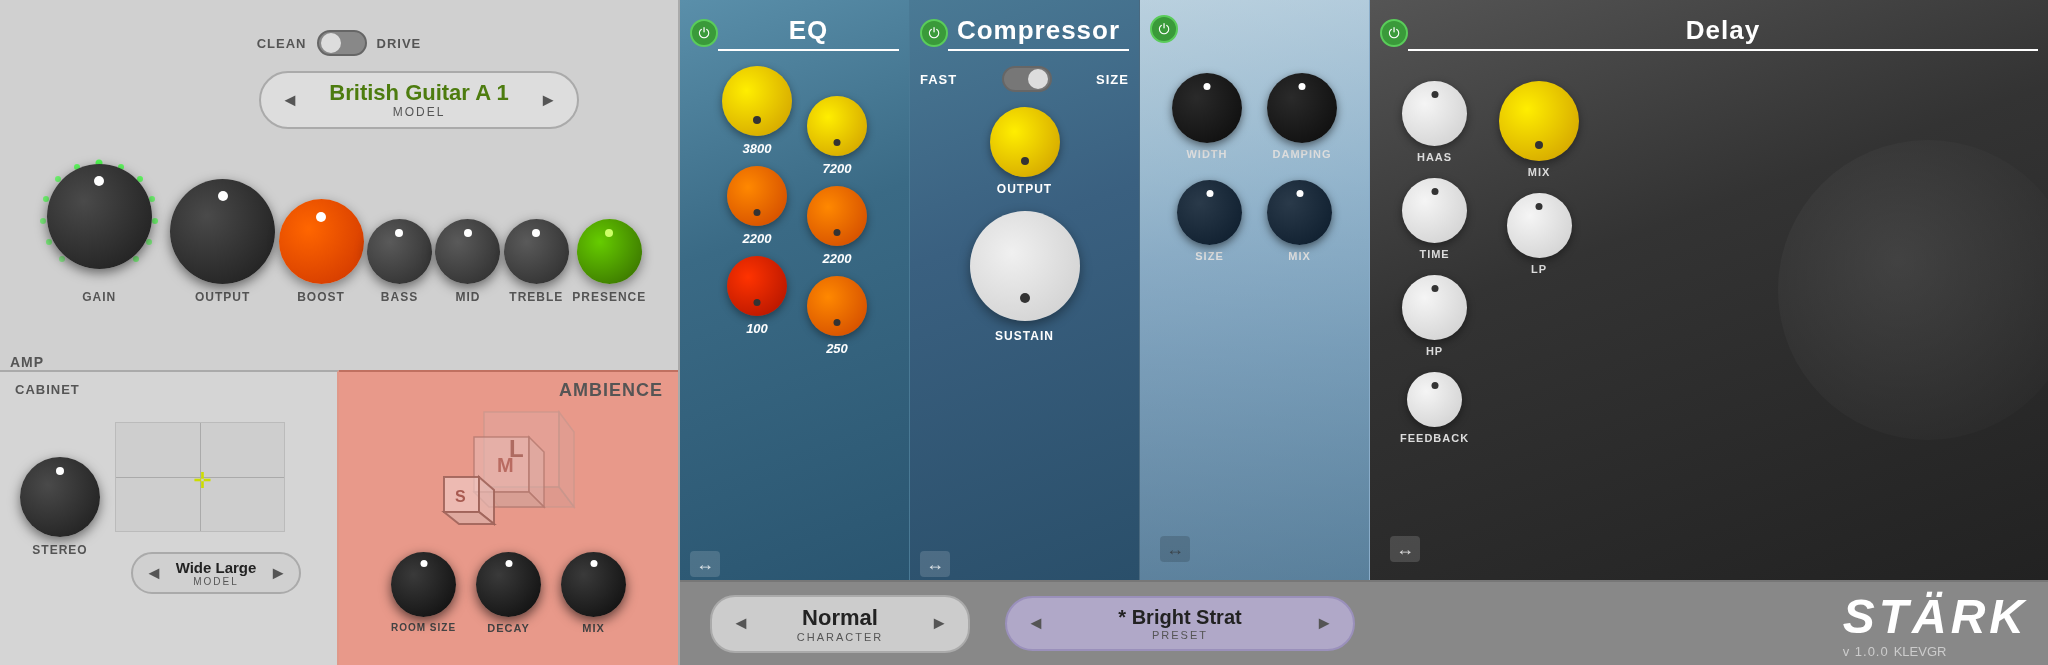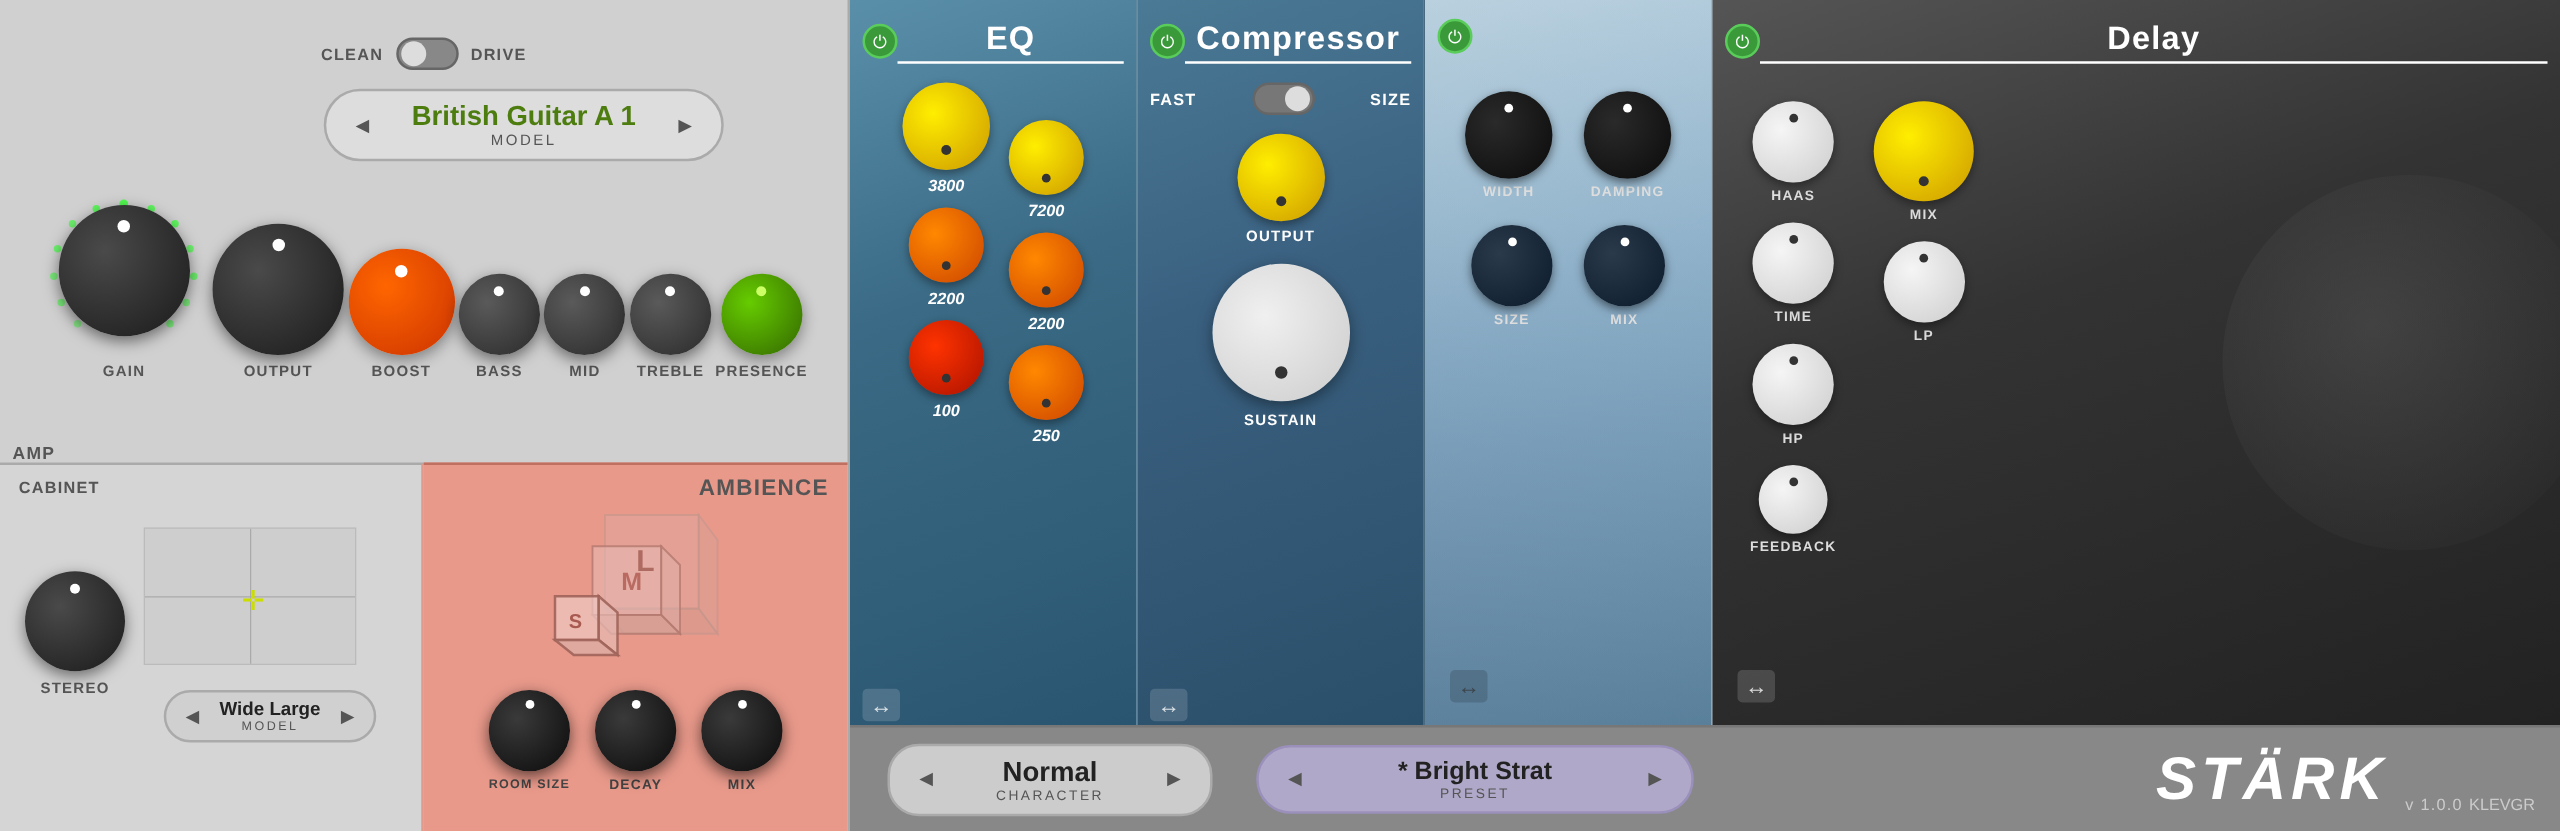--- a/index.html
+++ b/index.html
@@ -745,23 +745,21 @@
     }
     .preset-selector .preset-text {
       text-align: center;
       flex: 1;
     }
 
     
     .stark-logo {
       margin-left: auto;
       display: flex;
-      flex-direction: row;
-      align-items: flex-end;
-      gap: 14px;
+      flex-direction: column;
     }
 
     
     .gain-ring-wrapper {
       position: relative;
       width: 135px;
       height: 135px;
       display: flex;
       align-items: center;
       justify-content: center;

